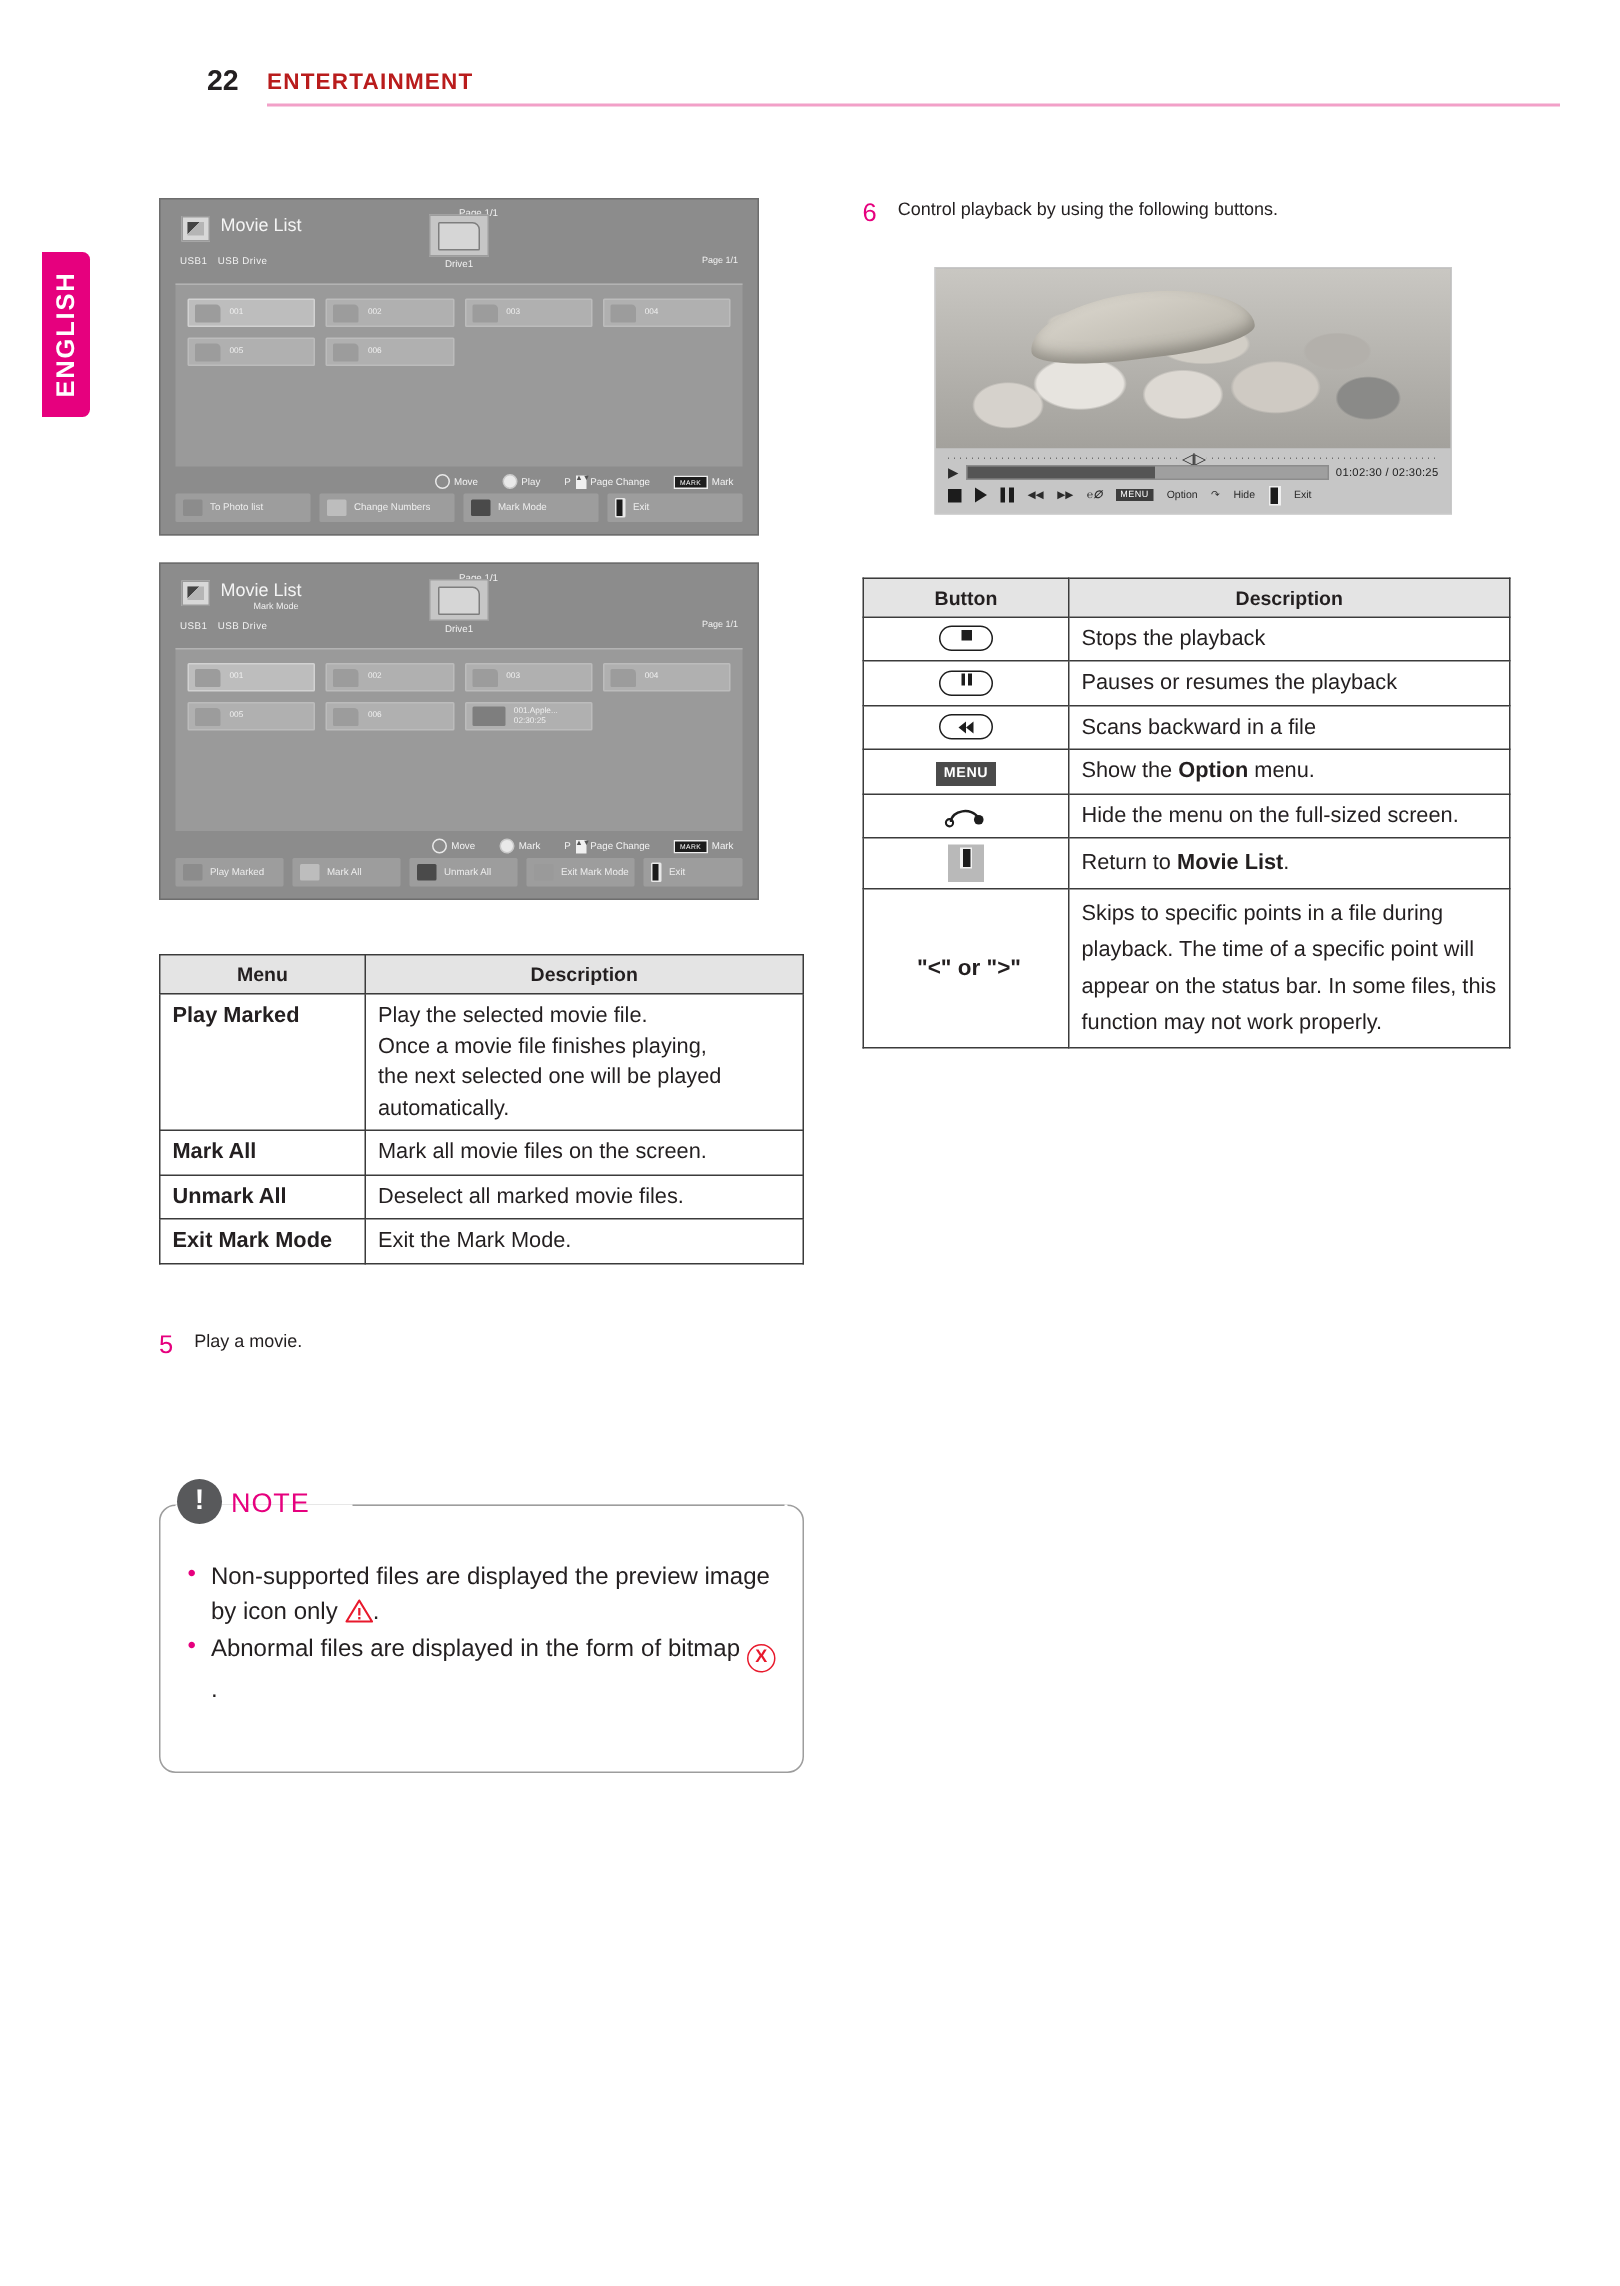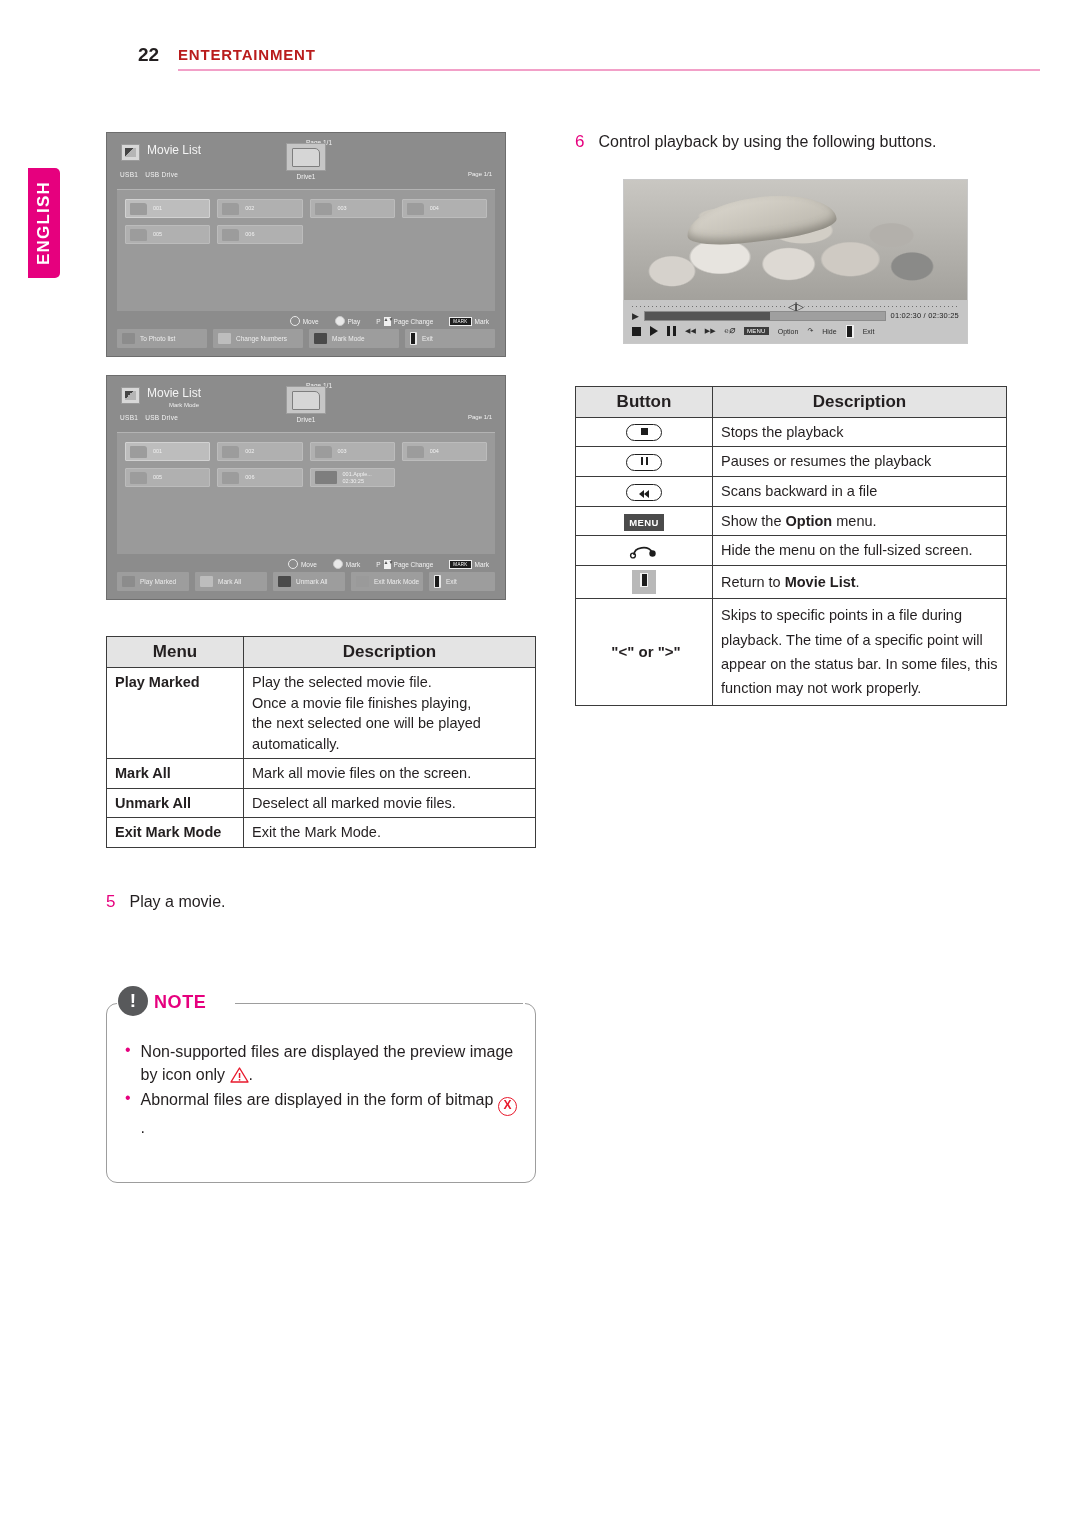--- a/index.html
+++ b/index.html
@@ -157,21 +157,21 @@
   .door-ic{width:8px;height:13px;background:#efefef;position:relative;display:inline-block;}
   .door-ic::after{content:"";position:absolute;left:1.5px;top:1px;width:5px;height:11px;background:#1b1b1b;}
 
   
   table.doc{
     border-collapse:collapse;width:100%;
     font-size:14.5px;color:#231f20;
   }
   table.doc th{
     background:#e4e4e4;border:1px solid #3b3b3b;font-weight:bold;
-    padding:5px 4px;text-align:center;font-size:17px;
+    padding:5px 4px;text-align:center;font-size:13px;
   }
   table.doc td{
     border:1px solid #3b3b3b;padding:4px 8px;vertical-align:middle;line-height:1.42;
   }
   table.doc td.key{font-weight:bold;white-space:nowrap;padding-right:4px;}
   table.doc td.icon{text-align:center;padding:4px 2px;}
 
   .pill{
     display:inline-block;border:1.5px solid #1d1d1d;border-radius:9px;
     width:34px;height:15px;line-height:12px;text-align:center;
@@ -189,31 +189,31 @@
   .exit-key{background:#b9b9b9;display:inline-block;padding:2px 8px;}
   .exit-key i{display:inline-block;width:8px;height:14px;background:#f2f2f2;position:relative;}
   .exit-key i::after{content:"";position:absolute;left:2px;top:1px;width:4.5px;height:12px;background:#1b1b1b;}
   .hide-ic{display:inline-block;width:30px;height:16px;position:relative;vertical-align:middle;}
   .arrow-key{font-weight:bold;font-size:15px;}
   .leaf{font-weight:bold;font-style:italic;}
 
   
   .step{display:flex;gap:14px;align-items:flex-start;}
   .step .n{color:#e6007e;font-size:17px;line-height:1.15;}
-  .step .t{font-size:16px;line-height:1.3;color:#231f20;}
+  .step .t{font-size:12px;line-height:1.3;color:#231f20;}
 
   
   .note-wrap{position:absolute;left:106px;top:988px;width:430px;}
   .note-badge{
     position:absolute;left:12px;top:-2px;width:30px;height:30px;border-radius:50%;
     background:#58595b;color:#fff;font-weight:bold;font-size:19px;
     display:flex;align-items:center;justify-content:center;z-index:3;
   }
   .note-label{
-    position:absolute;left:48px;top:4px;color:#e6007e;font-weight:bold;
+    position:absolute;left:48px;top:4px;color:#e6007e;font-weight:normal;
     font-size:18px;letter-spacing:.6px;z-index:3;
   }
   .note-box{
     margin-top:15px;border:1.4px solid #9d9d9d;border-radius:11px;
     padding:36px 18px 40px 18px;box-sizing:border-box;min-height:162px;position:relative;
   }
   .note-box::before{
     content:"";position:absolute;left:10px;right:10px;top:-1.4px;height:1.4px;background:#fff;
   }
   .note-box .gapfill{

